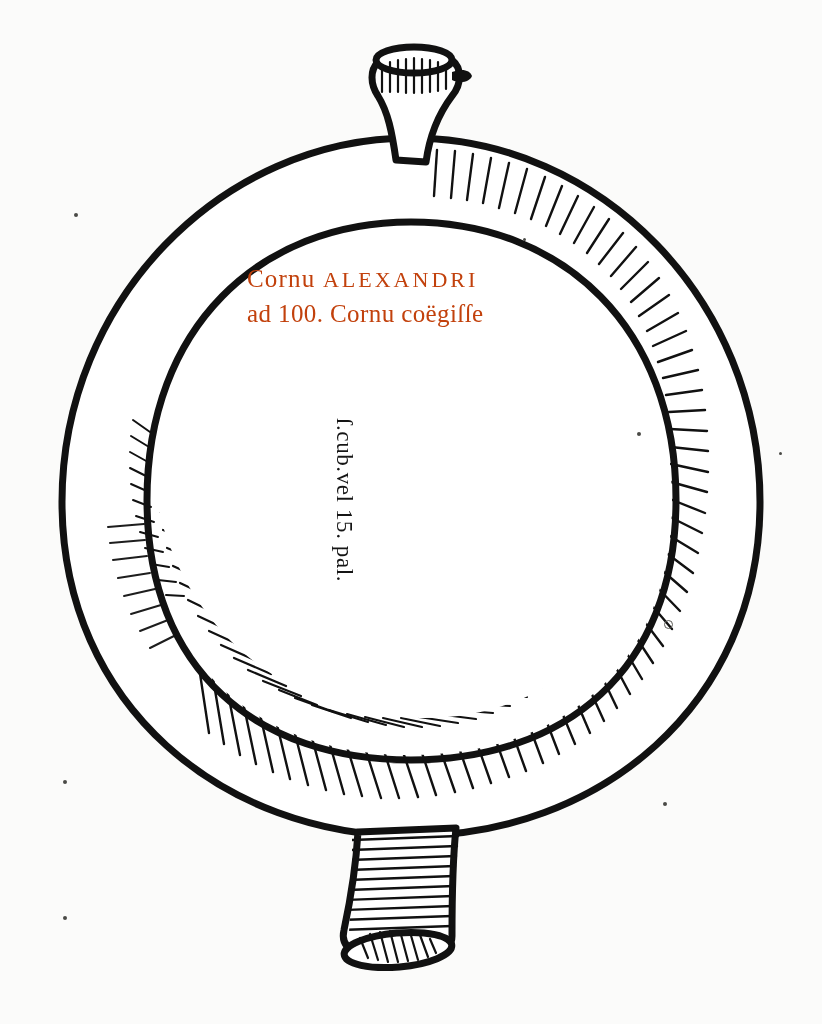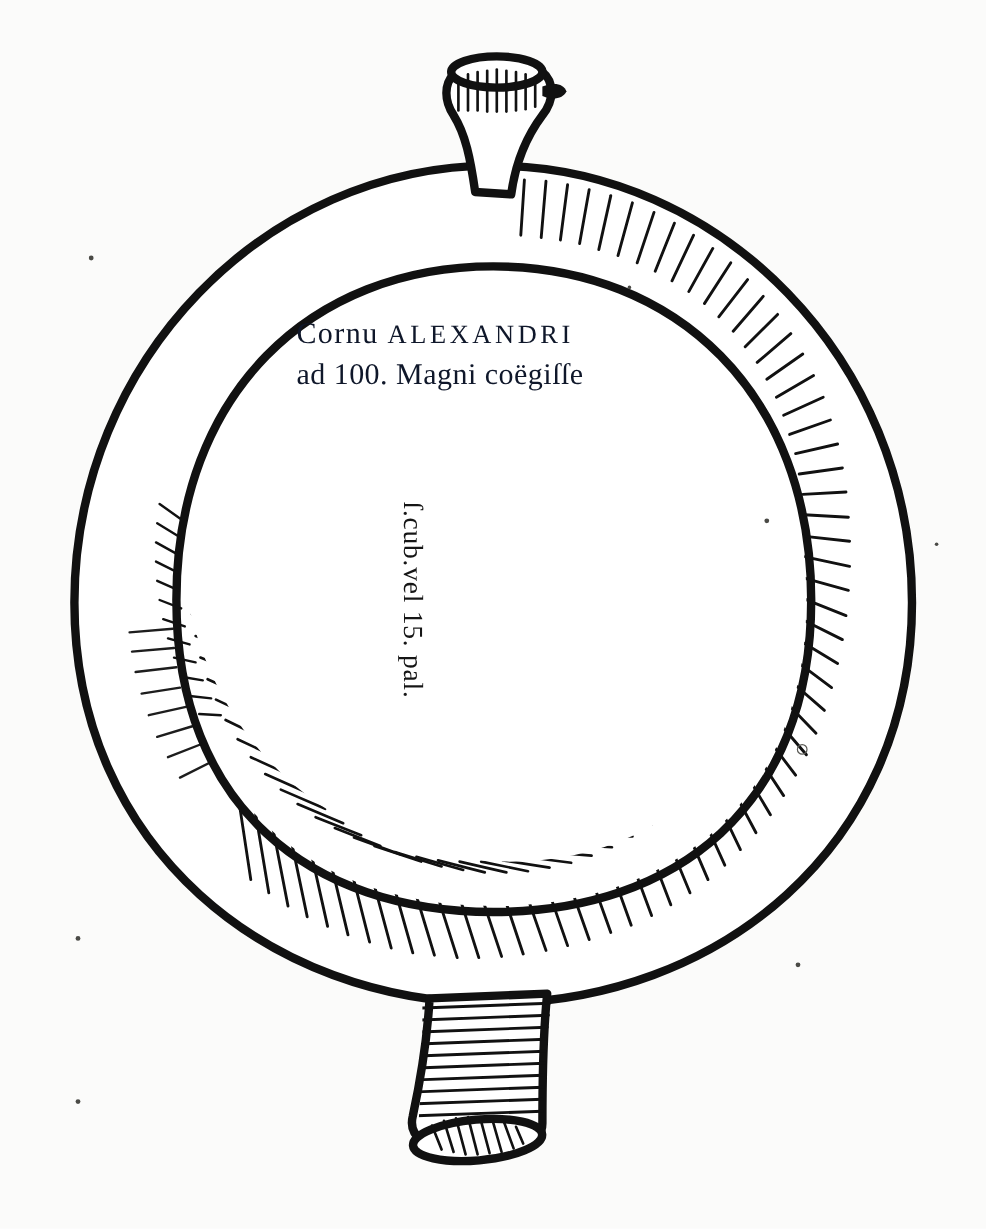--- a/index.html
+++ b/index.html
@@ -24,21 +24,21 @@
     left: 0;
     top: 0;
     width: 822px;
     height: 1024px;
   }
   .caption-block {
     position: absolute;
     left: 247px;
     top: 262px;
     width: 360px;
-    color: #0f172a;
+    color: #c2410c;
     font-family: "Liberation Serif", serif;
     font-size: 25px;
     line-height: 34px;
     letter-spacing: 0.4px;
     white-space: nowrap;
   }
   .caption-block .line {
     display: block;
   }
   .caption-line-1 {
@@ -318,21 +318,21 @@
         <line x1="344" y1="910" x2="453" y2="906"></line>
         <line x1="343" y1="920" x2="452" y2="916"></line>
         <line x1="342" y1="930" x2="452" y2="926"></line>
       </g>
     </g>
 
   </svg>
 
   <div class="caption-block">
     <span class="line caption-line-1"><span>Cornu </span><span class="small-caps">ALEXANDRI</span></span>
-    <span class="line">ad 100. Magni coëgiſſe</span>
+    <span class="line">ad 100. Cornu coëgiſſe</span>
   </div>
 
   <div class="vertical-note">ſ.cub.vel 15. pal.</div>
 
   <div class="speck" style="left:74px;  top:213px; width:4px;  height:4px;"></div>
   <div class="speck" style="left:523px; top:238px; width:3px;  height:3px;"></div>
   <div class="speck" style="left:637px; top:432px; width:4px;  height:4px;"></div>
   <div class="speck ring" style="left:664px; top:620px; width:7px; height:7px;"></div>
   <div class="speck" style="left:63px;  top:780px; width:4px;  height:4px;"></div>
   <div class="speck" style="left:663px; top:802px; width:4px;  height:4px;"></div>

